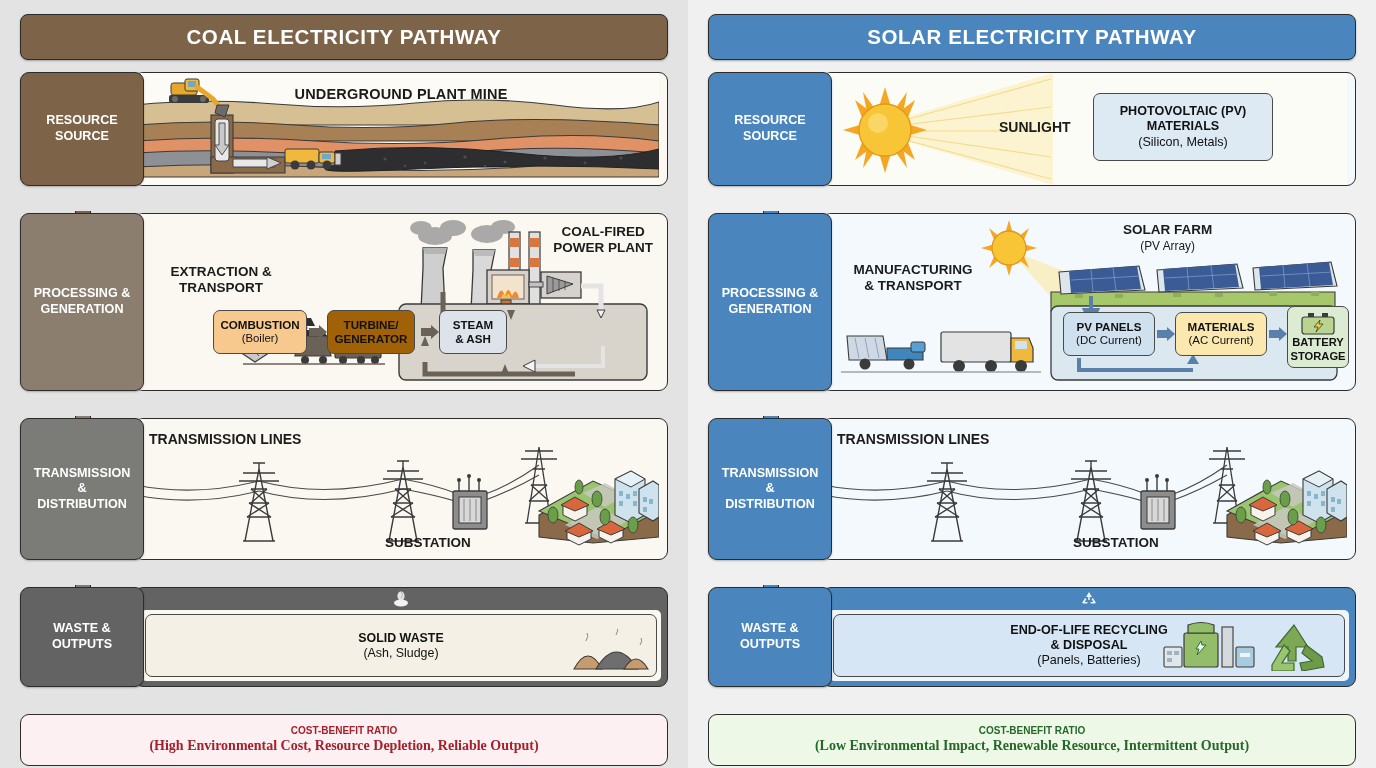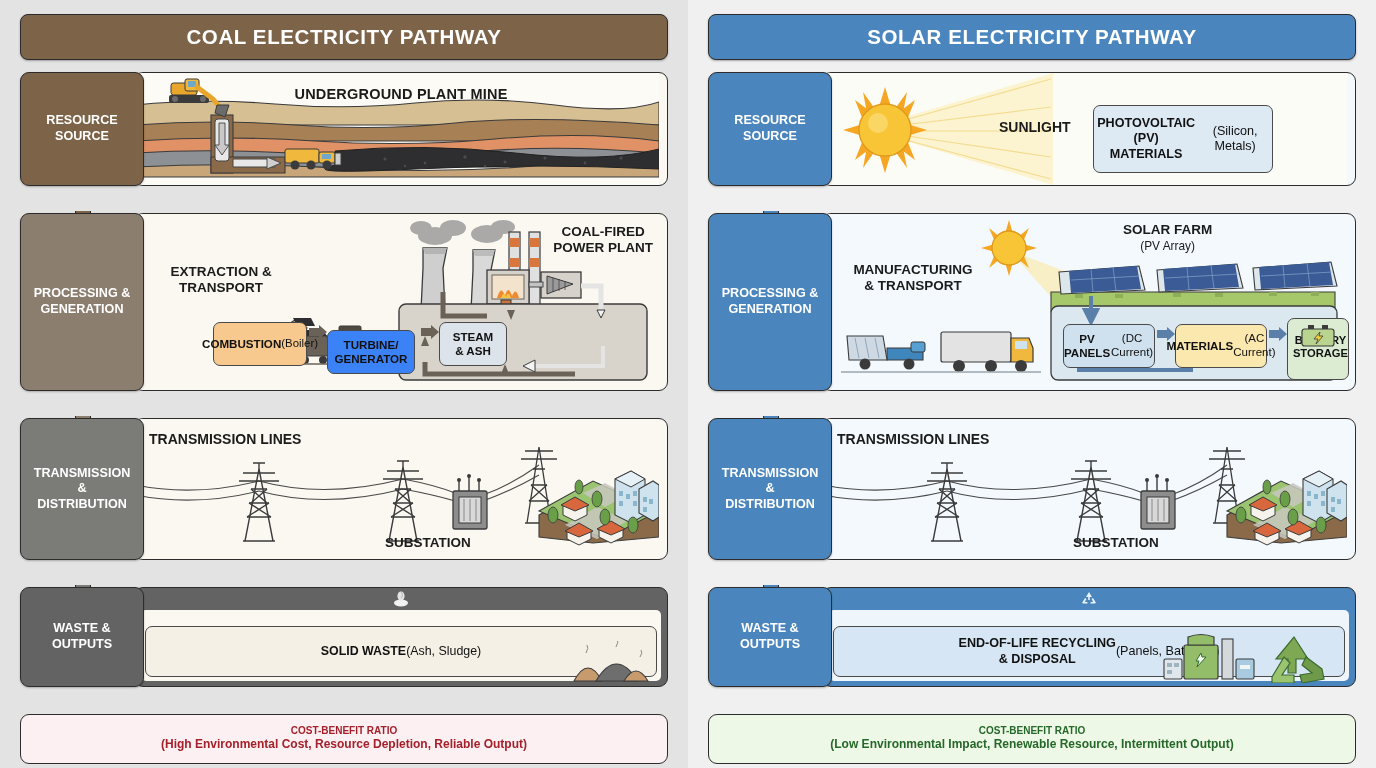--- a/index.html
+++ b/index.html
@@ -74,29 +74,28 @@
 
   
   .summary {
     border-radius: 9px; border: 1.5px solid #2c2c2c;
     text-align: center; padding: 9px 6px 10px;
     font-weight: bold; line-height: 1.3;
   }
   .sum-coal  { background: #fdf0f2; color: #a4202b; }
   .sum-solar { background: #eef8e6; color: #25682a; }
   .sum-title { font-size: 10px; display: block; }
-  .sum-detail{ font-size: 12px; display: block; }
+  .sum-detail{ font-size: 14px; display: block; font-family: Liberation Serif, serif; }
 
   
   .chip {
     border: 1.5px solid #4a4a4a; border-radius: 7px;
     text-align: center; font-weight: bold; color: #111;
-    display: flex; flex-direction: row; align-items: center; justify-content: center;
+    display: flex; flex-direction: column; align-items: center; justify-content: center;
     line-height: 1.2;
-    margin-top: 12px;
   }
   .chip .sub { font-weight: normal; }
 
   svg { display: block; }
   .abs { position: absolute; }
 </style>
 </head>
 <body>
 
 <div class="panel panel-coal">
@@ -248,21 +247,21 @@
         <path d="M468 132 L468 152 L396 152" stroke="#e4e4e4" stroke-width="4" fill="none"></path>
         <path d="M400 146 L400 158 L388 152 Z" fill="#f4f4f4" stroke="#3b3b3b" stroke-width="1"></path>
       </svg>
       <div class="section-cap" style="top:10px; right:14px; font-size:13.5px; line-height:1.22;">COAL-FIRED<br>POWER PLANT</div>
       <div class="section-cap" style="top:50px; left:16px; width:140px; font-size:13.5px; line-height:1.22;">EXTRACTION &amp;<br>TRANSPORT</div>
 
       <div class="chip abs" style="left:78px; top:96px; width:94px; height:44px; font-size:11.6px; background:#f7c98f;">
         <span>COMBUSTION</span>
         <span class="sub" style="font-size:11.4px">(Boiler)</span>
       </div>
-      <div class="chip abs" style="left:192px; top:104px; width:88px; height:44px; font-size:11.6px; background:#3b82f6;">
+      <div class="chip abs" style="left:192px; top:96px; width:88px; height:44px; font-size:11.6px; background:#a16207;">
         <span>TURBINE/<br>GENERATOR</span>
       </div>
       <div class="chip abs" style="left:304px; top:96px; width:68px; height:44px; font-size:11.6px; background:#dde3ea;">
         <span>STEAM<br>&amp; ASH</span>
       </div>
       <svg class="abs" style="left:172px; top:110px;" width="22" height="16">
         <path d="M2 4 L12 4 L12 1 L20 8 L12 15 L12 12 L2 12 Z" fill="#6b6257"></path>
       </svg>
       <svg class="abs" style="left:284px; top:110px;" width="22" height="16">
         <path d="M2 4 L12 4 L12 1 L20 8 L12 15 L12 12 L2 12 Z" fill="#6b6257"></path>

